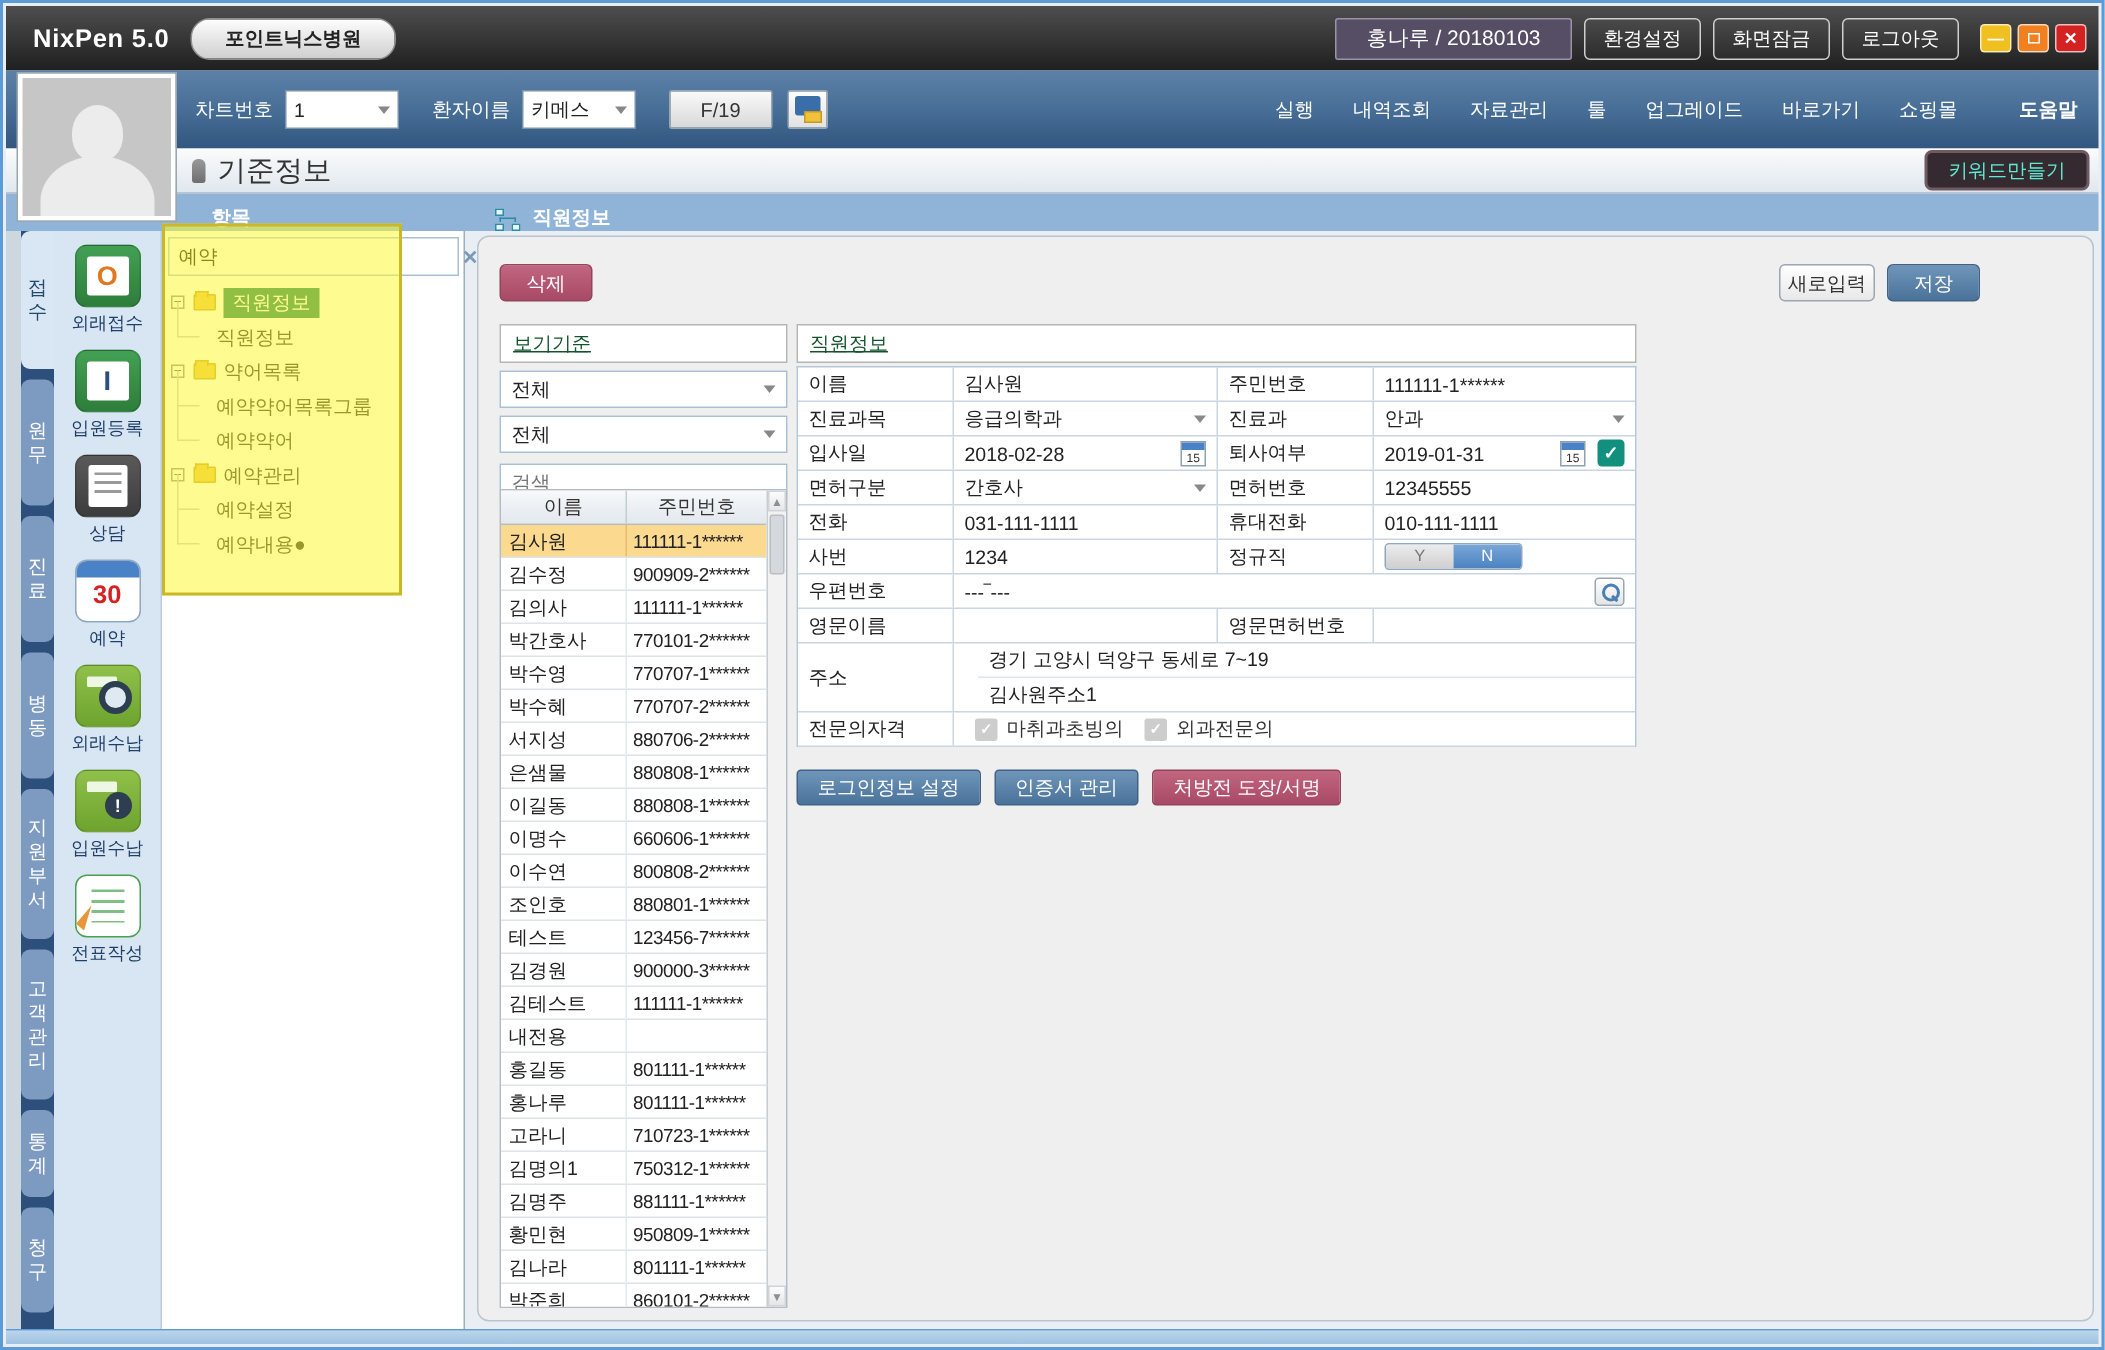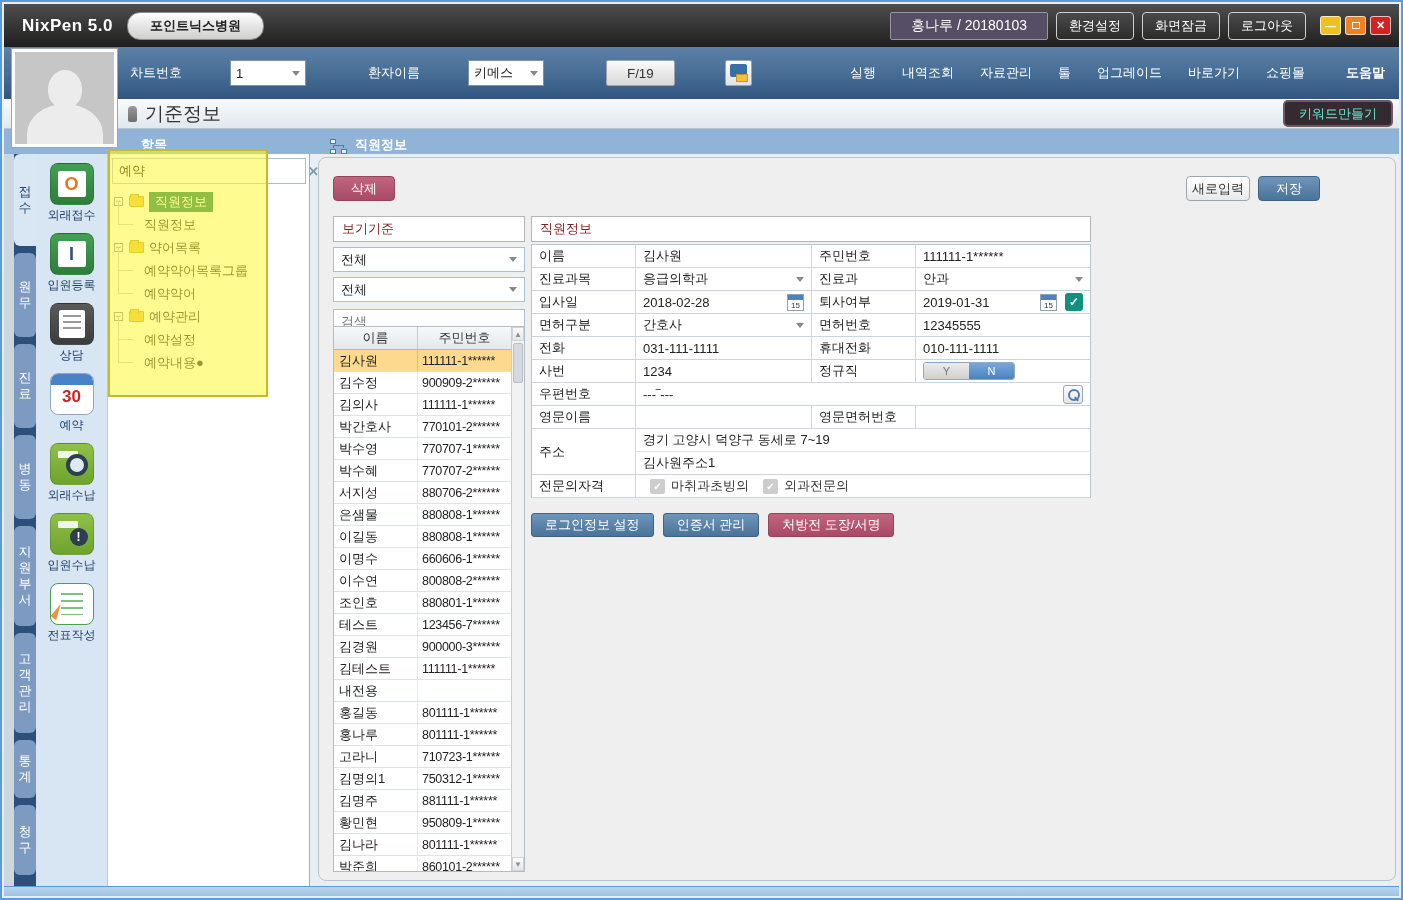--- a/index.html
+++ b/index.html
@@ -17,21 +17,21 @@
   .tb-btn { background:linear-gradient(#4a4a4a,#2c2c2c); border:1px solid #cfcfcf; border-radius:4px;
     color:#fff; padding:4px 12px; font-size:13px; cursor:pointer; }
   .win-ctrls { display:flex; gap:4px; margin-left:6px; }
   .win-btn { width:21px; height:19px; border-radius:3px; border:1px solid rgba(255,255,255,.7);
     display:flex; align-items:center; justify-content:center; color:#fff; font-size:11px; font-weight:bold; cursor:pointer; }
   .win-min { background:#f0c020; } .win-max { background:#f08020; } .win-close { background:#d42222; }
   .max-glyph { width:8px; height:7px; border:1px solid #fff; display:block; }
 
   
   .patientbar { position:absolute; left:2px; top:45px; right:2px; height:52px;
-    background:linear-gradient(#5d81a7,#456c94 55%,#31567f); display:flex; align-items:center; color:#fff;gap:40px; }
+    background:linear-gradient(#5d81a7,#456c94 55%,#31567f); display:flex; align-items:center; color:#fff; }
   .pb-label { font-size:13px; margin-right:8px; }
   .pb-select { width:76px; height:26px; background:#fff; border:1px solid #7a93aa; color:#222;
     display:flex; align-items:center; justify-content:space-between; padding:0 5px; margin-right:22px; cursor:pointer; }
   .chev { width:0; height:0; border-left:4px solid transparent; border-right:4px solid transparent; border-top:5px solid #888; }
   .sexage-btn { height:26px; padding:0 20px; background:linear-gradient(#fafafa,#d8d8d8); border:1px solid #9aa7b2;
     border-radius:2px; color:#333; margin-right:10px; cursor:pointer; }
   .msg-btn { width:27px; height:26px; background:linear-gradient(#fdfdfd,#e2e2e2); border:1px solid #9aa7b2; border-radius:2px;
     position:relative; cursor:pointer; }
   .msg-btn .monitor { position:absolute; left:4px; top:3px; width:17px; height:13px; background:#3a6ea8; border-radius:2px; }
   .msg-btn .envelope { position:absolute; right:3px; bottom:3px; width:12px; height:8px; background:#f0c23c; border:1px solid #c79a1e; }
@@ -118,21 +118,21 @@
   .main-panel { position:absolute; left:8px; top:3px; right:0; bottom:5px; background:#efefef;
     border:1px solid #b9c5cc; border-radius:8px; }
   .btn { border-radius:4px; font-size:13px; cursor:pointer; display:inline-flex; align-items:center; justify-content:center; }
   .btn-delete { position:absolute; left:14px; top:18px; width:62px; height:25px;
     background:linear-gradient(#c2657f,#a84a66); border:1px solid #94445b; color:#fff; }
   .btn-new { position:absolute; right:145px; top:18px; width:64px; height:25px;
     background:linear-gradient(#ffffff,#e8e8e8); border:1px solid #9aa7b2; color:#333; }
   .btn-save { position:absolute; right:75px; top:18px; width:62px; height:25px;
     background:linear-gradient(#6f95ba,#4a7399); border:1px solid #3f6285; color:#fff; }
 
-  .panel-hdr { background:#fff; border:1px solid #b5b5b5; height:26px; display:flex; align-items:center; padding-left:8px; color:#7f1d1d; }
+  .panel-hdr { background:#fff; border:1px solid #b5b5b5; height:26px; display:flex; align-items:center; padding-left:8px; color:#14532d;text-decoration:underline; }
 
   
   .list-panel { position:absolute; left:14px; top:58px; width:192px; bottom:8px; }
   .filter-select { margin-top:5px; height:25px; background:#fff; border:1px solid #a9c0d4; display:flex;
     align-items:center; justify-content:space-between; padding:0 7px; color:#222; cursor:pointer; }
   .list-search { margin-top:7px; height:25px; background:#fff; border:1px solid #a9c0d4; display:flex; align-items:center; }
   .list-search input { width:100%; border:none; outline:none; font-family:inherit; font-size:13px; padding:0 7px; background:transparent; }
   .emp-table { position:absolute; left:0; right:0; top:110px; bottom:0; border:1px solid #b0bcc6; background:#fff; display:flex; }
   .emp-cols { flex:1; overflow:hidden; }
   .emp-hdr { display:flex; height:23px; background:linear-gradient(#f7f9fa,#e2e8ee); border-bottom:1px solid #b0bcc6; }
@@ -153,21 +153,21 @@
   
   .form-panel { position:absolute; left:212px; top:58px; width:560px; }
   .form-grid { border:1px solid #b5c8d8; border-bottom:none; background:#fff; }
   .frow { display:flex; height:23px; border-bottom:1px solid #c9d6e2; }
   .frow.tall { height:46px; }
   .fcell { display:flex; align-items:center; padding:0 7px; color:#222; border-right:1px solid #c9d6e2; overflow:hidden; }
   .flabel1 { width:104px; flex:none; } .fval1 { width:176px; flex:none; }
   .flabel2 { width:104px; flex:none; } .fval2 { flex:1; border-right:none; }
   .fspan { flex:1; border-right:none; }
   .sel { justify-content:space-between; }
-  .addr-stack { flex:1; display:flex; flex-direction:column; border-right:none; padding:0; }
+  .addr-stack { flex:1; display:flex; flex-direction:column; border-right:none; padding:0;margin-left:16px; }
   .addr-line { flex:1; display:flex; align-items:center; padding:0 7px; color:#222; }
   .addr-line:first-child { border-bottom:1px solid #dce6ee; }
   .cal-icon { width:17px; height:17px; border:1px solid #8fa0ae; background:#fff; position:relative; margin-left:auto; flex:none; }
   .cal-icon::before { content:""; position:absolute; left:0; right:0; top:0; height:5px; background:#4a82c8; }
   .cal-icon::after { content:"15"; position:absolute; left:0; right:0; bottom:0; text-align:center; font-size:8px; color:#333; }
   .chk-teal { width:18px; height:18px; border-radius:3px; background:#12907e; color:#fff; font-size:12px; font-weight:bold;
     display:flex; align-items:center; justify-content:center; margin-left:8px; flex:none; cursor:pointer; }
   .yn-toggle { display:flex; width:92px; height:18px; border-radius:3px; overflow:hidden; border:1px solid #8fa7c0; cursor:pointer; }
   .yn-toggle .y { flex:1; background:linear-gradient(#ececec,#cfcfcf); color:#777; display:flex; align-items:center; justify-content:center; font-size:11px; }
   .yn-toggle .n { flex:1; background:linear-gradient(#7aa7d8,#4a82c0); color:#fff; display:flex; align-items:center; justify-content:center; font-size:11px; }

